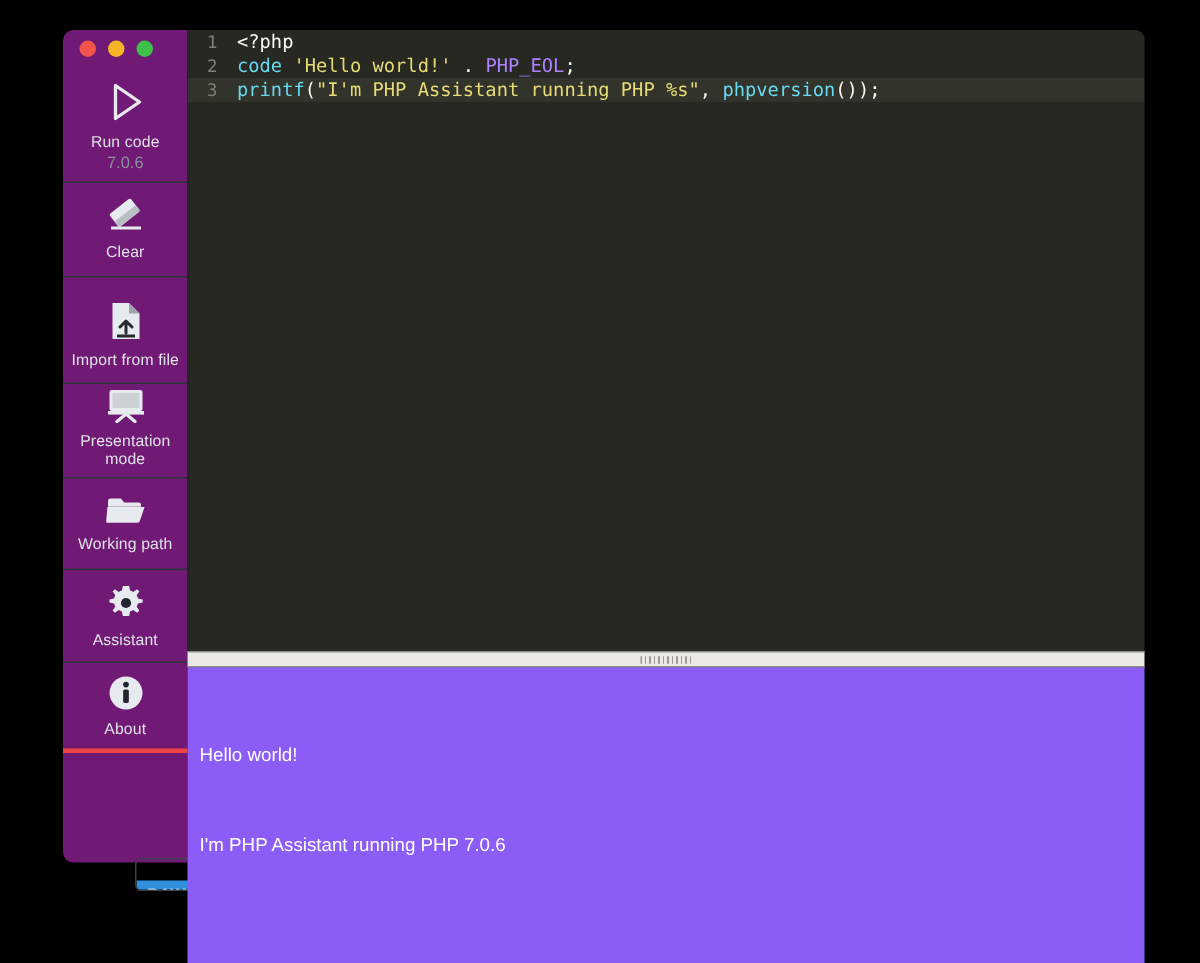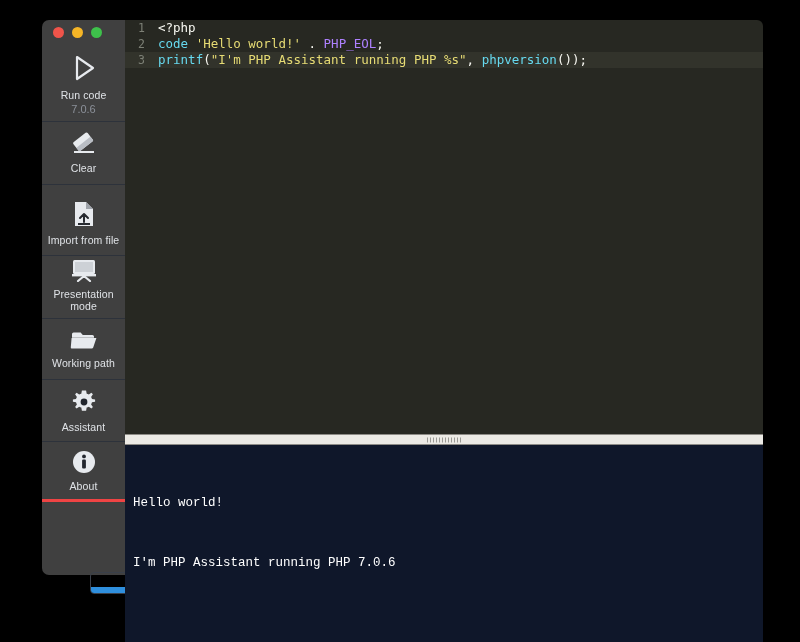--- a/index.html
+++ b/index.html
@@ -6,21 +6,21 @@
   body{
     width:800px;height:642px;background:#000000;overflow:hidden;
     font-family:"Liberation Sans", sans-serif;
     -webkit-font-smoothing:antialiased;
   }
   .app{position:absolute;left:0;top:0;width:800px;height:642px;}
 
   
   .sidebar{
     position:absolute;left:42px;top:20px;width:83px;height:555px;
-    background:#404040;
+    background:#701a75;
     border-top-left-radius:7px;border-bottom-left-radius:7px;
     box-sizing:border-box;
   }
   .traffic{
     position:absolute;left:8px;top:7px;width:70px;height:14px;
   }
   .dot{
     position:absolute;top:0;width:11px;height:11px;border-radius:50%;
   }
   .dot.red{left:3px;background:#f0544a;}
@@ -106,22 +106,22 @@
   }
   .grip{
     position:absolute;left:50%;top:50%;transform:translate(-50%,-50%);
     width:34px;height:5px;
     background-image:repeating-linear-gradient(to right,#9b9a95 0,#9b9a95 1px,transparent 1px,transparent 3px);
   }
 
   
   .console{
     position:absolute;left:125px;top:445px;width:638px;height:197px;
-    background:#0f172a;color:#ffffff;
-    font-family:Liberation Mono, monospace;font-size:12.5px;line-height:20px;
+    background:#8b5cf6;color:#ffffff;
+    font-family:Liberation Sans, sans-serif;font-size:12.5px;line-height:20px;
     padding:8px 0 0 8px;box-sizing:border-box;white-space:pre;
   }
   .console div{white-space:pre;}
 </style>
 </head>
 <body>
 
 <div class="app">
 
   <div class="sidebar">

